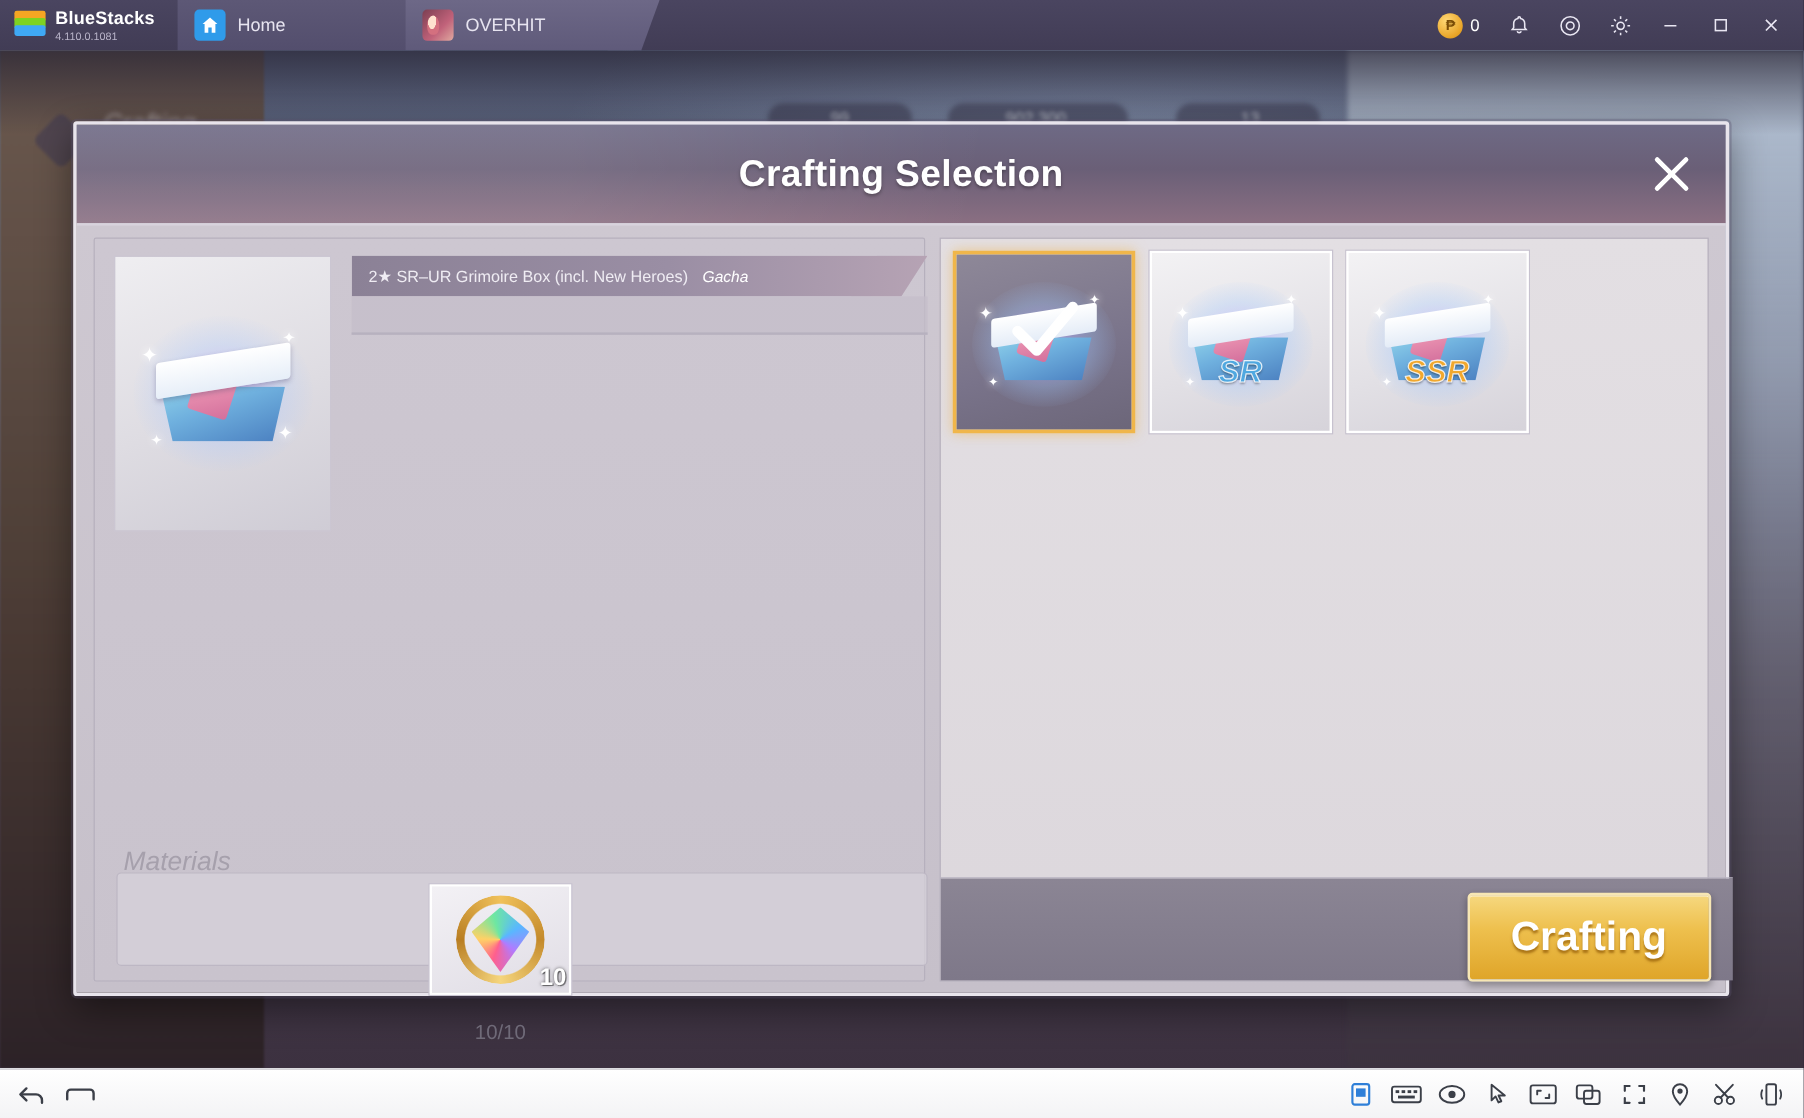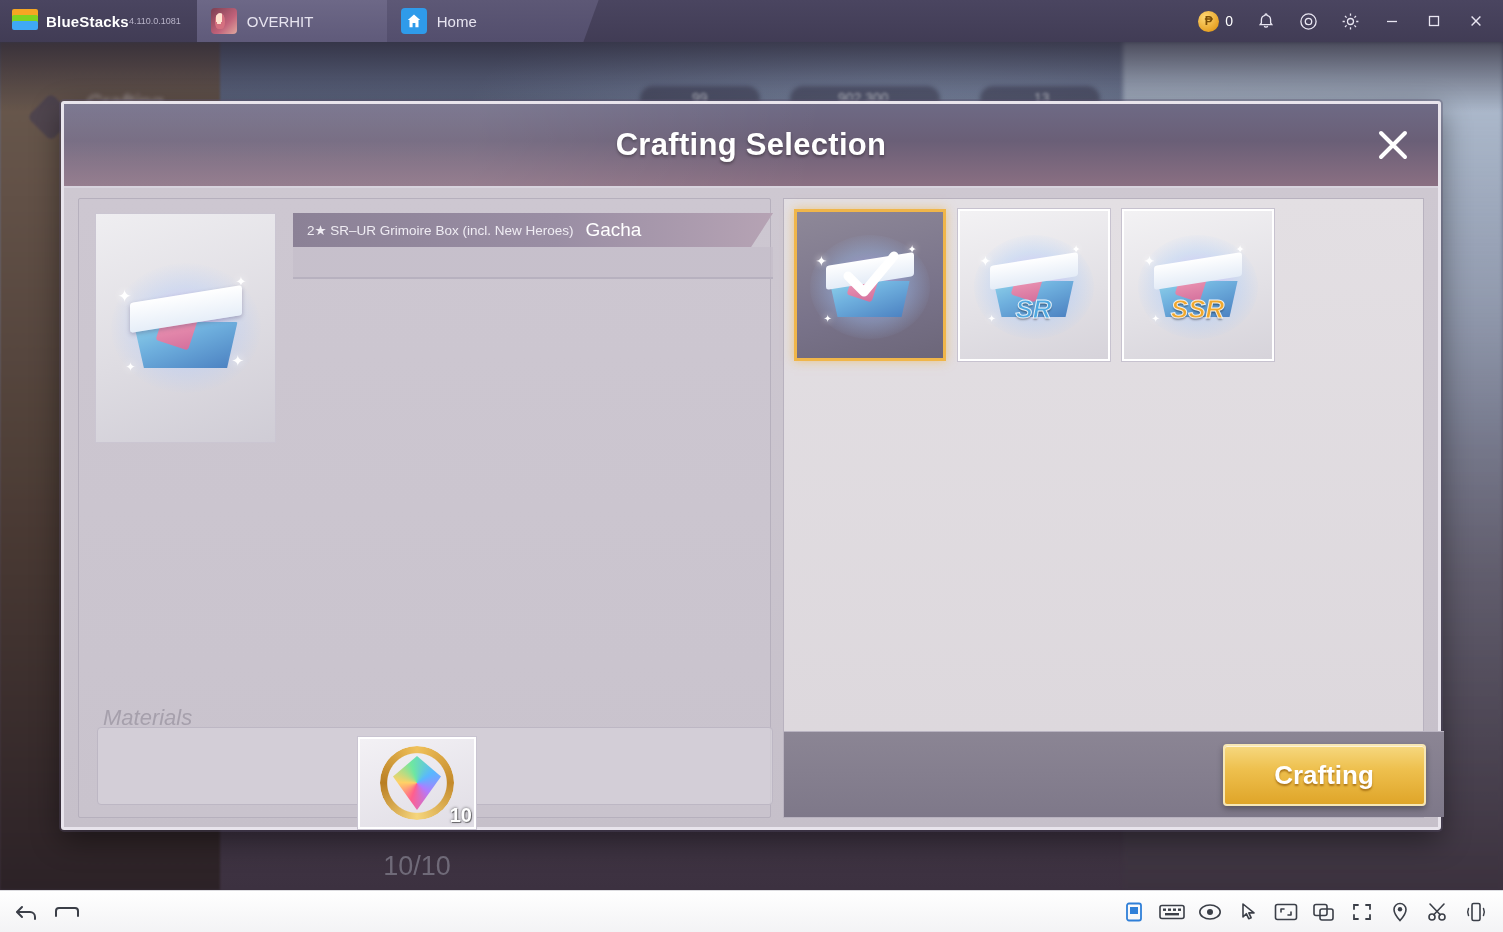--- a/index.html
+++ b/index.html
@@ -17,21 +17,21 @@
     display: flex; align-items: stretch;
   }
   .bs-logo-wrap {
     display: flex; align-items: center; gap: 8px;
     padding: 0 16px 0 12px; min-width: 148px;
   }
   .bs-logo-icon { width: 26px; height: 26px; position: relative; }
   .bs-logo-icon .l1 { position:absolute; left:0; top:13px; width:26px; height:9px; background:#3fa9f5; border-radius:2px; transform: skewX(-0deg);}
   .bs-logo-icon .l2 { position:absolute; left:0; top:7px; width:26px; height:9px; background:#7ed321; border-radius:2px;}
   .bs-logo-icon .l3 { position:absolute; left:0; top:1px; width:26px; height:9px; background:#f5a623; border-radius:2px;}
-  .bs-logo-text { display: flex; line-height: 1; }
+  .bs-logo-text { display: flex; flex-direction: column; line-height: 1; }
   .bs-logo-title { color: #fff; font-size: 15px; font-weight: bold; letter-spacing: .2px; }
   .bs-logo-ver { color: #b9b4c9; font-size: 9px; margin-top: 3px; }
 
   .bs-tab {
     position: relative; display: flex; align-items: center; gap: 10px;
     padding: 0 26px 0 14px; color: #e7e4f0; font-size: 15px;
     height: 42px; min-width: 190px;
   }
   .bs-tab.home { background: linear-gradient(180deg,#5d5876 0%, #534e6d 100%); }
   .bs-tab.active { background: linear-gradient(180deg,#6d6887 0%, #5f5a7a 100%); }
@@ -176,21 +176,21 @@
   }
   .box-art .spark { position:absolute; color:#fff; font-size: 17px; text-shadow: 0 0 8px #fff; }
 
   .info-banner {
     position: absolute; left: 214px; top: 14px; width: 480px; height: 34px;
     background: linear-gradient(90deg, #8b8196 0%, #9a8ea4 55%, #b6a3b4 100%);
     display:flex; align-items:center; padding-left: 14px; gap: 12px;
     clip-path: polygon(0 0, 100% 0, calc(100% - 22px) 100%, 0 100%);
   }
   .info-banner .small { color: #efecf3; font-size: 13.5px; }
-  .info-banner .gacha { color: #ffffff; font-size: 19px; }
+  .info-banner .gacha { color: #ffffff; font-size: 13px; font-style: italic; }
   .info-banner-under {
     position:absolute; left: 214px; top: 48px; width: 480px; height: 32px;
     background: rgba(196,190,202,.75);
     border-bottom: 2px solid #b7b1bf;
   }
   .info-banner-slash {
     position:absolute; left: 630px; top: 14px; width: 64px; height: 34px;
     background: linear-gradient(90deg, #b6a3b4, #c6bcc8);
     clip-path: polygon(22px 0, 100% 0, calc(100% - 22px) 100%, 0 100%);
   }
@@ -225,21 +225,21 @@
     position:absolute; left: 13px; top: 10px; width: 48px; height: 54px;
     background: conic-gradient(from 200deg, #ff5f8d, #ffd166, #6ee7a1, #59b7ff, #b07bff, #ff5f8d);
     clip-path: polygon(50% 0, 100% 38%, 50% 100%, 0 38%);
   }
   .mat-count {
     position:absolute; right: 2px; bottom: 0px; color: #fff; font-size: 20px; font-weight: bold;
     text-shadow: 0 0 3px rgba(0,0,0,.6), 1px 1px 0 rgba(0,0,0,.4);
   }
   .mat-total {
     position:absolute; left: 279px; top: 652px; width: 118px; text-align: center;
-    color: #6f6a78; font-size: 27px;
+    color: #6f6a78; font-size: 17px;
   }
 
   
   .right-panel {
     width: 660px; height: 620px; position: relative;
     background: linear-gradient(180deg, #e3dfe3 0%, #dcd7dc 100%);
     border: 1px solid #b8b2bf;
   }
   .choices { display: flex; gap: 12px; padding: 10px 0 0 10px; }
   .choice {
@@ -285,26 +285,26 @@
     position:absolute; left: 50%; top: 44%; transform: translate(-50%,-50%);
     width: 72px; height: 72px;
   }
 
   .right-footer {
     position:absolute; left: 0; bottom: 0; width: 660px; height: 86px;
     background: linear-gradient(180deg, #8b8594 0%, #7e7889 100%);
     border-top: 1px solid #b9b3c1;
   }
   .crafting-btn {
-    position:absolute; right: 18px; top: 12px; width: 203px; height: 62px;
+    position:absolute; right: 18px; top: 12px; width: 203px; height: 74px;
     background: linear-gradient(180deg, #f6d87f 0%, #eec04e 40%, #dfa529 100%);
     border: 2px solid #f7e7b4; border-radius: 4px;
     box-shadow: 0 3px 6px rgba(0,0,0,.3), inset 0 1px 0 rgba(255,255,255,.7);
     display:flex; align-items:center; justify-content:center;
-    color: #ffffff; font-size: 26px; font-weight: bold;
+    color: #ffffff; font-size: 34px; font-weight: bold;
     text-shadow: 0 2px 2px rgba(150,95,10,.75);
   }
 
   
   .bs-bottombar {
     position: absolute; left: 0; bottom: 0; width: 1503px; height: 42px;
     background: linear-gradient(180deg, #ffffff 0%, #f3f3f5 100%);
     border-top: 1px solid #dcdce0;
     display: flex; align-items: center;
   }
@@ -323,33 +323,33 @@
       <div class="l3"></div>
         <div class="l2"></div>
         <div class="l1"></div>
     </div>
     <div class="bs-logo-text">
       <span class="bs-logo-title">BlueStacks</span>
       <span class="bs-logo-ver">4.110.0.1081</span>
     </div>
   </div>
 
-  <div class="bs-tab active">
-    <span class="tab-icon game"></span>
-    <span class="tab-label">OVERHIT</span>
-    <span class="tab-skew-r"></span>
-  </div>
-
   <div class="bs-tab home">
     <span class="tab-icon">
       <svg width="16" height="16" viewBox="0 0 16 16">
           <path d="M8 1.6 1.8 7h1.7v7.2h3.1V9.9h2.8v4.3h3.1V7h1.7z" fill="#fff"></path>
         </svg>
     </span>
     <span class="tab-label">Home</span>
+    <span class="tab-skew-r"></span>
+  </div>
+
+  <div class="bs-tab active">
+    <span class="tab-icon game"></span>
+    <span class="tab-label">OVERHIT</span>
     <span class="tab-skew-r"></span>
   </div>
 
   <div class="bs-topbar-right">
     <div class="coin-pill">
       <span class="coin-circle">₱</span>
       <span>0</span>
     </div>
     <div class="tb-btn">
       <svg width="18" height="18" viewBox="0 0 18 18">

